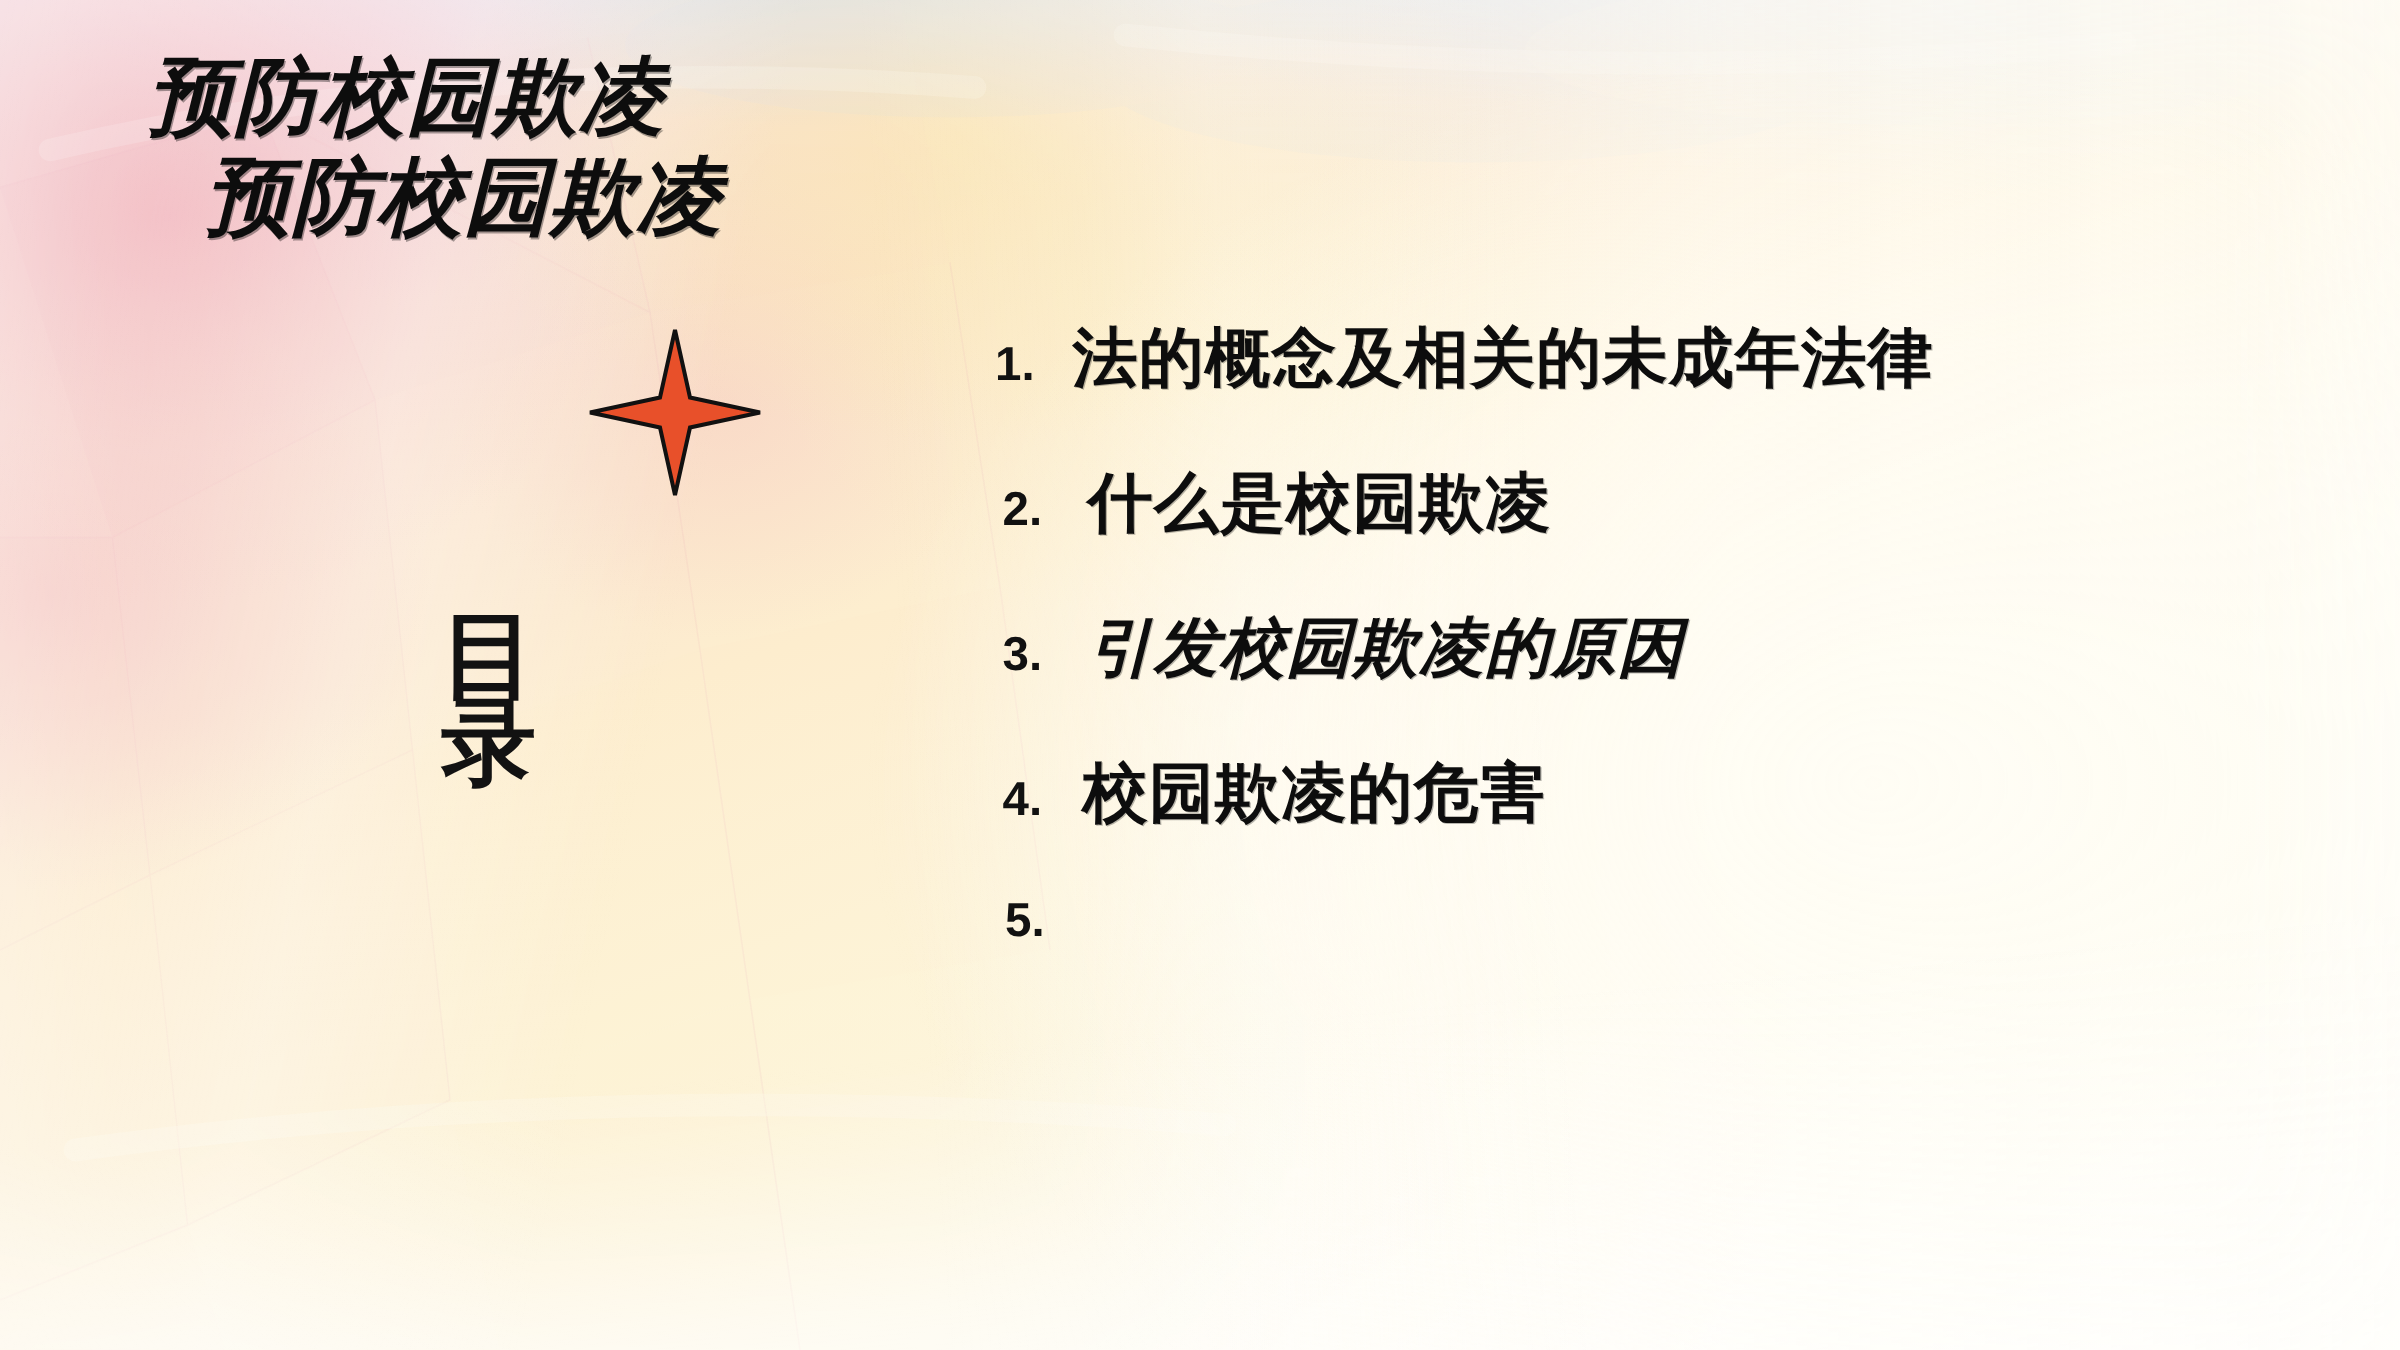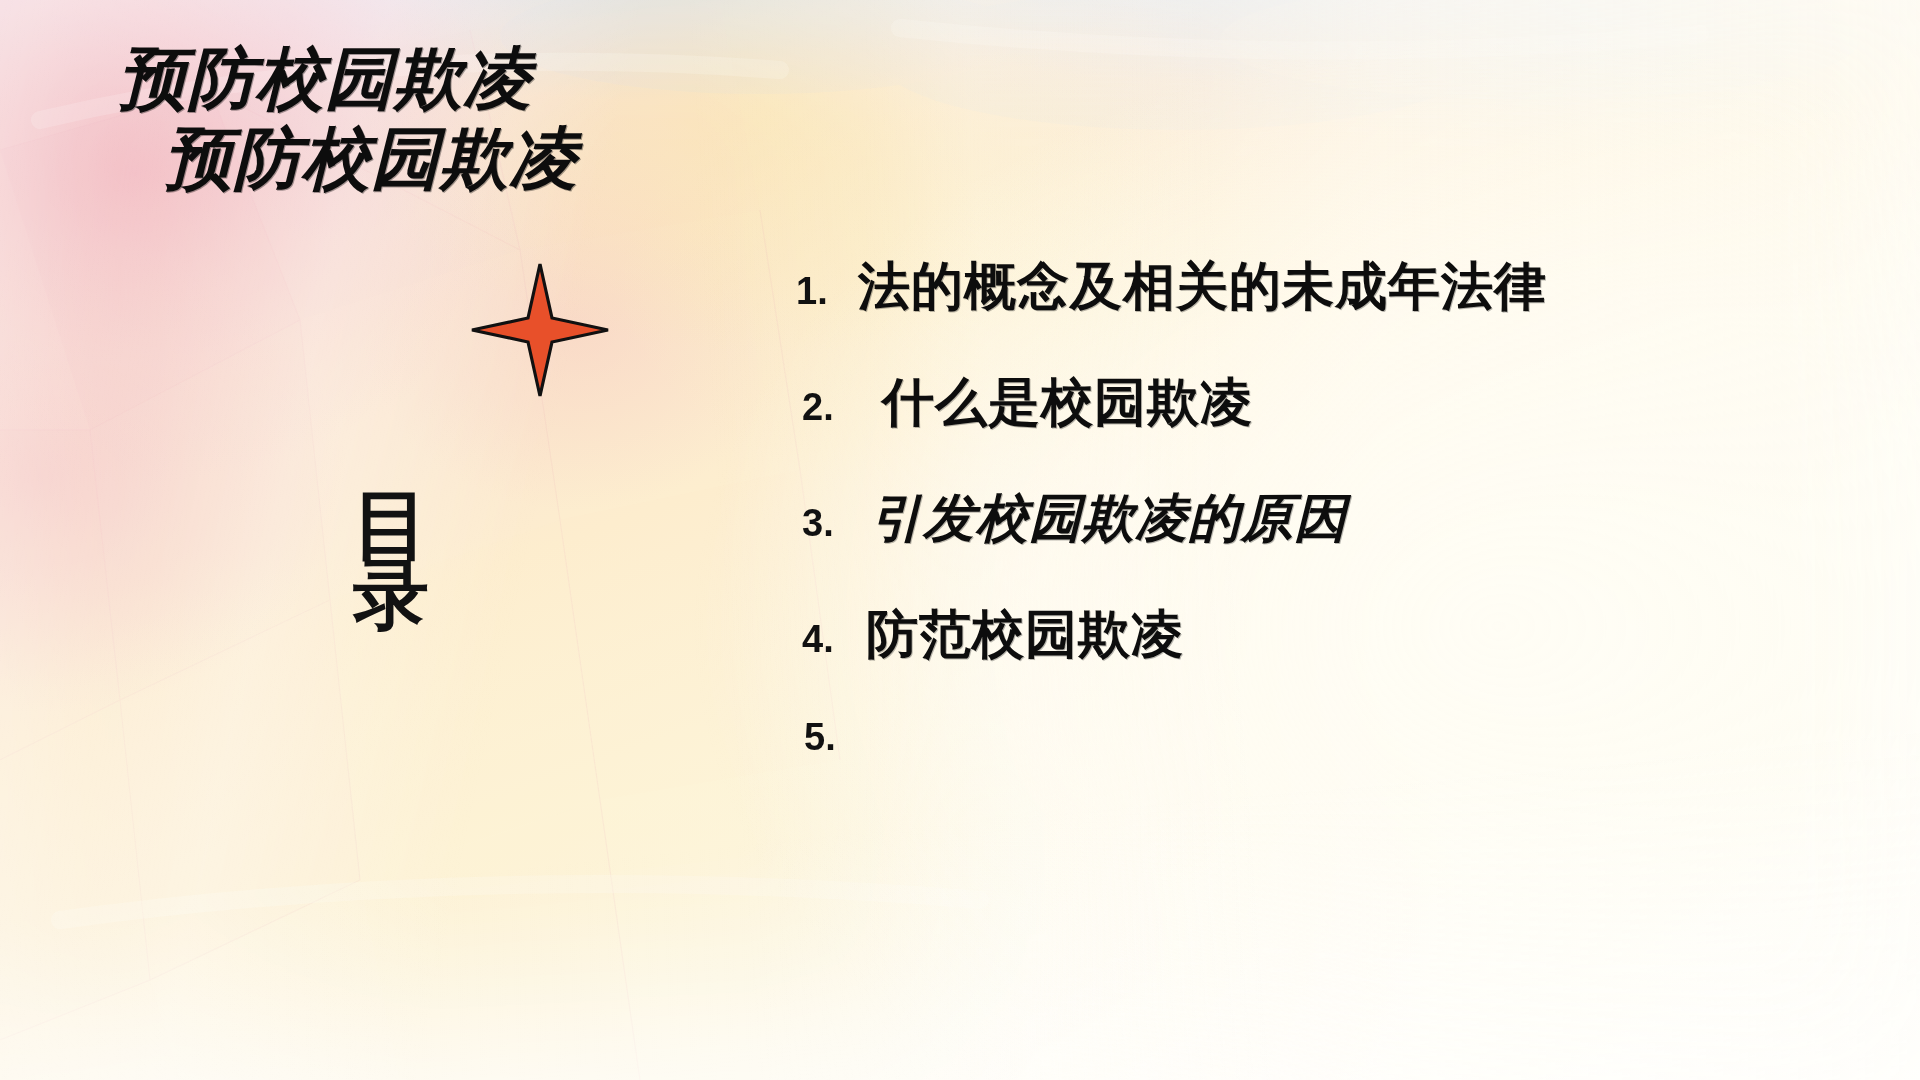--- a/index.html
+++ b/index.html
@@ -137,21 +137,21 @@
   .toc-text {
     font-size: 52px;
     font-weight: 800;
     color: #0d0d0d;
     letter-spacing: 1px;
     text-shadow: 1px 1px 0 rgba(0,0,0,0.28);
   }
   .item-1 { margin-left: 6px; }
   .item-1 .toc-num { min-width: 62px; }
   .item-2 { margin-left: 12px; }
-  .item-2 .toc-text { margin-left: 22px; }
+  .item-2 .toc-text { margin-left: 10px; }
   .item-3 { margin-left: 12px; }
   .item-3 .toc-text { margin-left: 10px; font-style: italic; }
   .item-4 { margin-left: 12px; }
   .item-4 .toc-text { margin-left: 6px; }
   .item-5 { margin-left: 14px; }
   .item-5 .toc-num { min-width: 52px; }
 </style>
 </head>
 <body>
 
@@ -235,21 +235,21 @@
       <span class="toc-text">什么是校园欺凌</span>
     </div>
 
     <div class="toc-item item-3">
       <span class="toc-num">3.</span>
       <span class="toc-text">引发校园欺凌的原因</span>
     </div>
 
     <div class="toc-item item-4">
       <span class="toc-num">4.</span>
-      <span class="toc-text">防范校园欺凌</span>
+      <span class="toc-text">校园欺凌的危害</span>
     </div>
 
     <div class="toc-item item-5">
       <span class="toc-num">5.</span>
     </div>
 
   </div>
 </div>
 
 </body></html>

